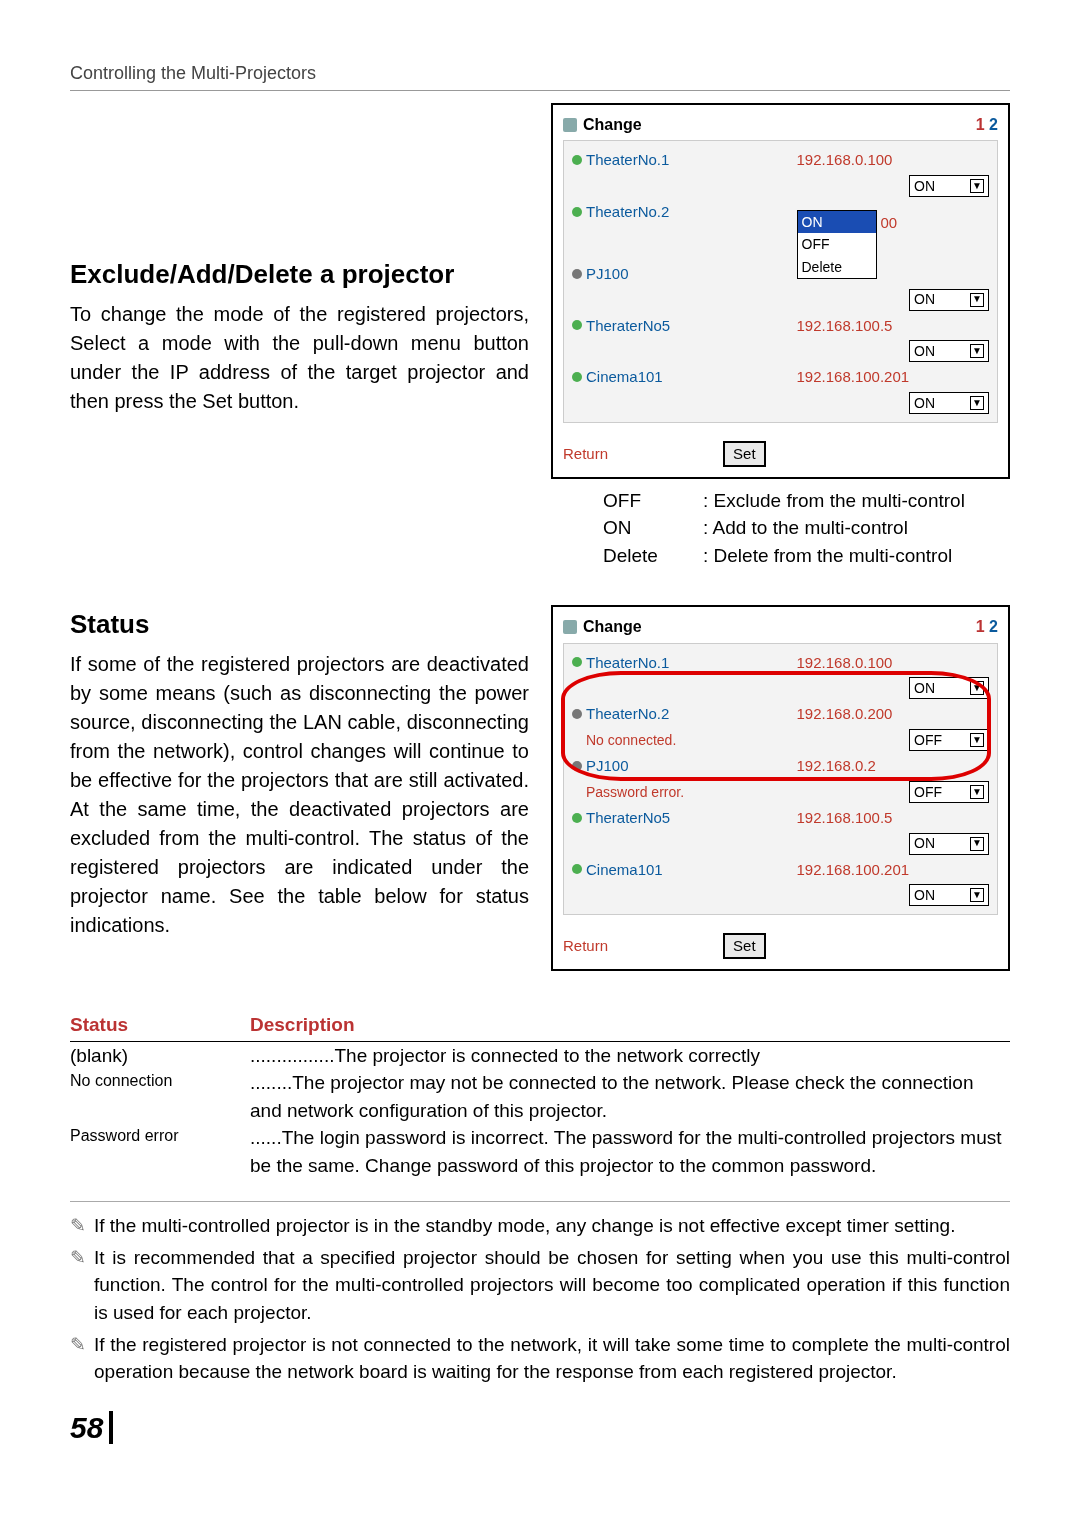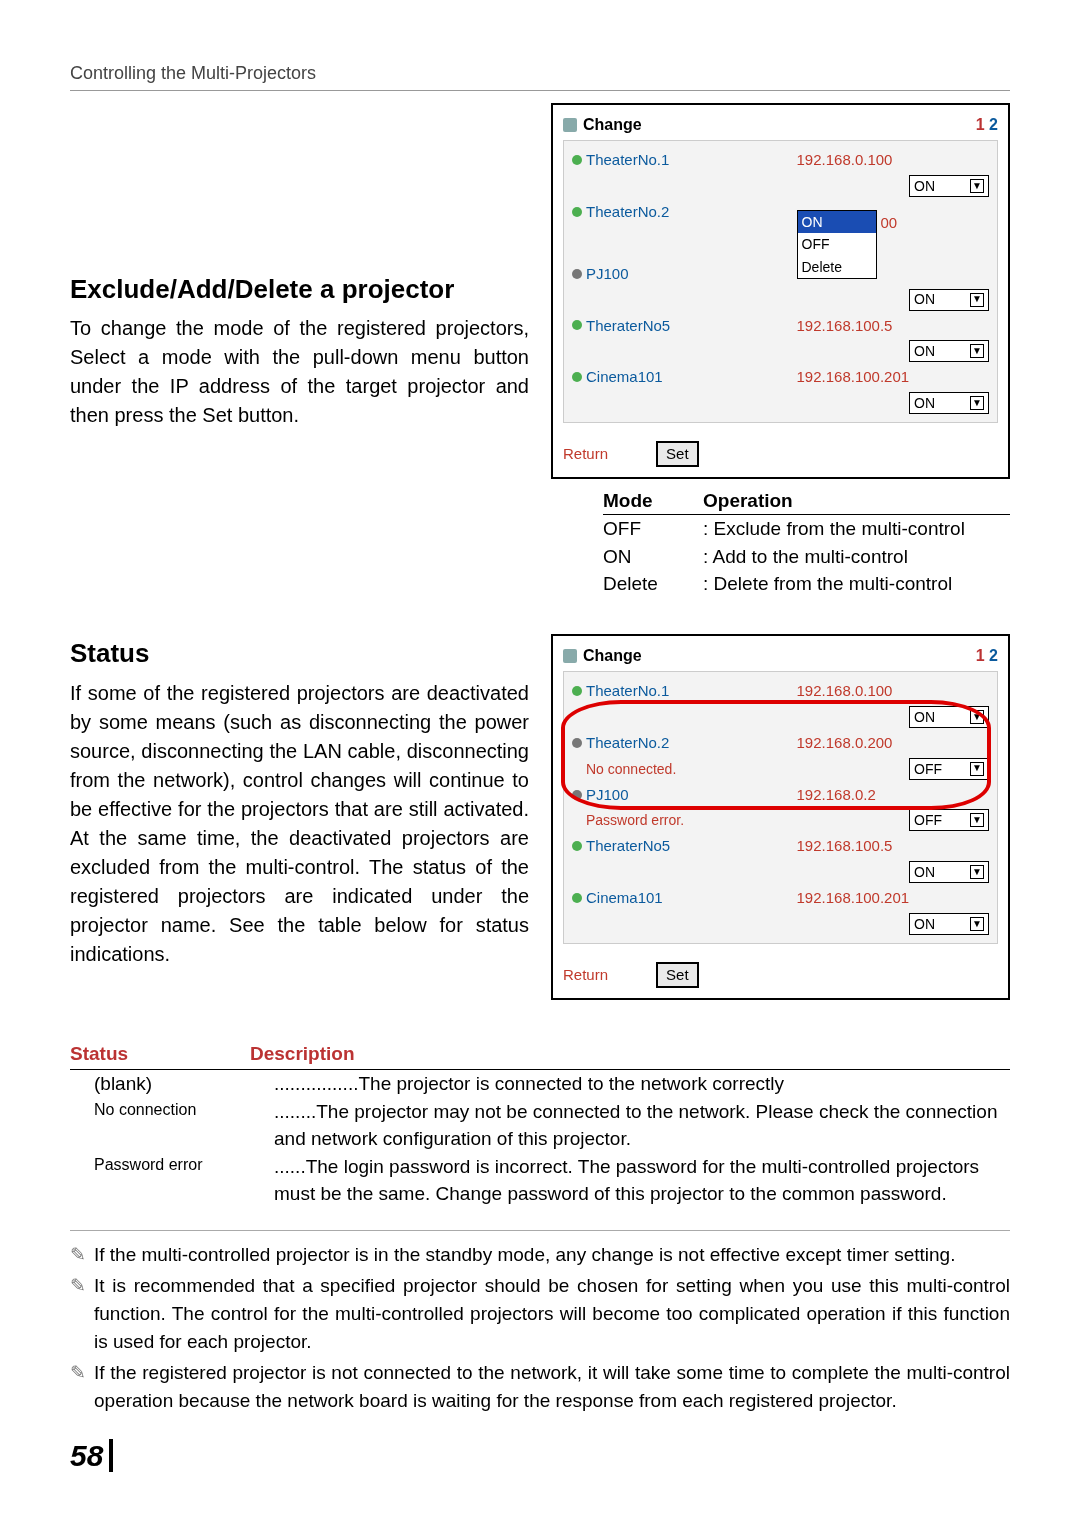--- a/index.html
+++ b/index.html
@@ -32,34 +32,34 @@
   .pname.gray::before { content:""; width:10px; height:10px; background:#777; border-radius:50%; display:inline-block;}
   .ip { flex:1; color:#c0392b; font-size:15px; }
   .sel {
     border:1px solid #000; font-size:14px; height:22px; width:80px;
     display:inline-flex; align-items:center; justify-content:space-between; padding:0 4px; background:#fff;
   }
   .sel .arrow { border:1px solid #000; width:14px; height:14px; display:inline-flex; align-items:center; justify-content:center; font-size:10px;}
   .dropdown-open { border:1px solid #000; background:#fff; font-size:14px; width:80px;}
   .dropdown-open div { padding:1px 4px;}
   .dropdown-open .hl { background:#1a4db3; color:#fff;}
-  .ret-row { display:flex; align-items:center; margin-top:18px; gap:48px;}
+  .ret-row { display:flex; align-items:center; margin-top:18px; gap:115px;}
   .ret { color:#c0392b; font-size:15px;}
   .btn { border:2px solid #000; padding:0 8px; font-size:15px; background:#eaeaea;}
   .pages { color:#0b5a9d; font-weight:bold;}
   .pages .cur { color:#b33; }
   .mode-table { margin: 8px 0 0 52px; font-size:19px;}
   .mode-table .hdr { font-weight:bold; border-bottom:1px solid #000; display:flex;}
   .mode-table .hdr span:first-child { width:100px;}
   .mode-table .mrow { display:flex; }
   .mode-table .mrow span:first-child { width:100px;}
   .status-table { margin-top: 40px; font-size:19px;}
   .status-hdr { display:flex; border-bottom:1px solid #000; font-weight:bold; color:#b33; padding-bottom:2px;}
   .status-hdr span:first-child { width:180px;}
-  .srow { display:flex;margin-left:24px; }
+  .srow { display:flex; }
   .srow .k { width:180px; }
   .srow .v { flex:1; }
   .small { font-size:16px;}
   hr.sep { margin:22px 0 10px; border:none; border-top:1px solid #aaa;}
   .note { font-size:19px; text-align:justify; display:flex; gap:6px; margin-bottom:4px;}
   .note .bullet { flex:0 0 18px; color:#777;}
   .pagenum { font-style:italic; font-weight:bold; font-size:30px; margin-top:20px;}
   .pagenum .bar { border-left:4px solid #000; padding-left:8px; margin-left:6px;}
   .circle { border:4px solid #d00; border-radius:60px/28px; position:absolute; width:430px; height:110px; pointer-events:none;}
   .win-wrap { position:relative; }
@@ -145,24 +145,20 @@
             </span>
           </div>
       </div>
       <div class="ret-row">
         <span class="ret">Return</span>
         <span class="btn">Set</span>
       </div>
     </div>
 
     <div class="mode-table">
-      <div class="hdr">
-          <span>Mode</span>
-          <span>Operation</span>
-        </div>
       <div class="mrow">
           <span>OFF</span>
           <span>: Exclude from the multi-control</span>
         </div>
       <div class="mrow">
           <span>ON</span>
           <span>: Add to the multi-control</span>
         </div>
       <div class="mrow">
           <span>Delete</span>

